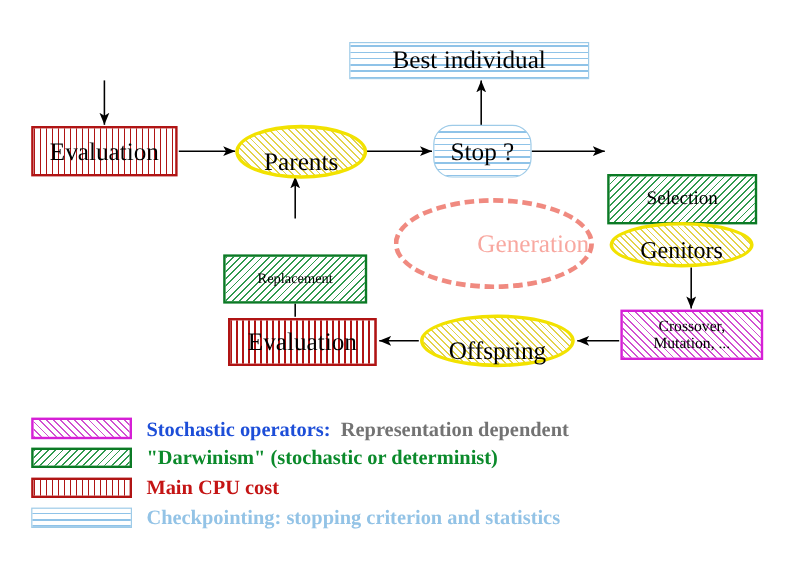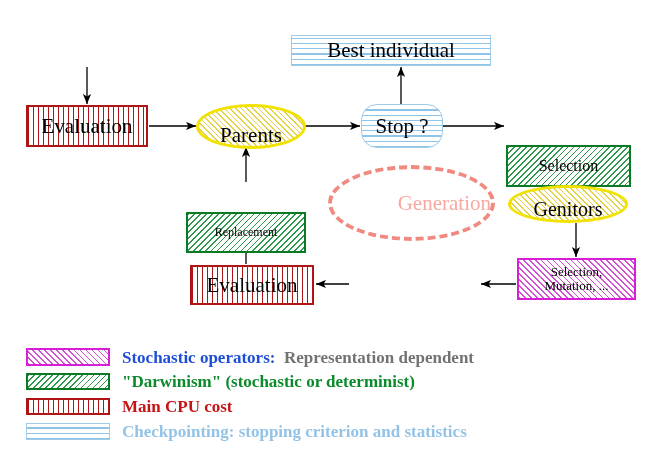--- a/index.html
+++ b/index.html
@@ -179,24 +179,27 @@
 
   <div class="node hatch-green" style="left:506px; top:105px; width:125px; height:42px; font-size:16px;margin-top:40px;">
     <span class="node-label">Selection</span>
   </div>
 
   <div class="node hatch-yellow ellipse" style="left:508px; top:185px; width:120px; height:38px; font-size:20px;">
     <span class="node-label">Genitors</span>
   </div>
 
   <div class="node hatch-magenta" style="left:517px; top:258px; width:119px; height:42px; font-size:13px;">
-    <span class="node-label">Selection,
+    <span class="node-label">Crossover,
 Mutation, ...</span>
   </div>
 
+  <div class="node hatch-yellow ellipse" style="left:350px; top:262px; width:129px; height:44px; font-size:21px;">
+    <span class="node-label">Offspring</span>
+  </div>
 
   <div class="node hatch-red" style="left:190px; top:265px; width:124px; height:40px; font-size:21px;">
     <span class="node-label">Evaluation</span>
   </div>
 
   <div class="node hatch-green" style="left:186px; top:183px; width:120px; height:41px; font-size:12px;margin-top:29px;">
     <span class="node-label">Replacement</span>
   </div>
 
   <div class="dashed-ellipse" style="left:328px; top:165px; width:167px; height:76px; font-size:21px;">

